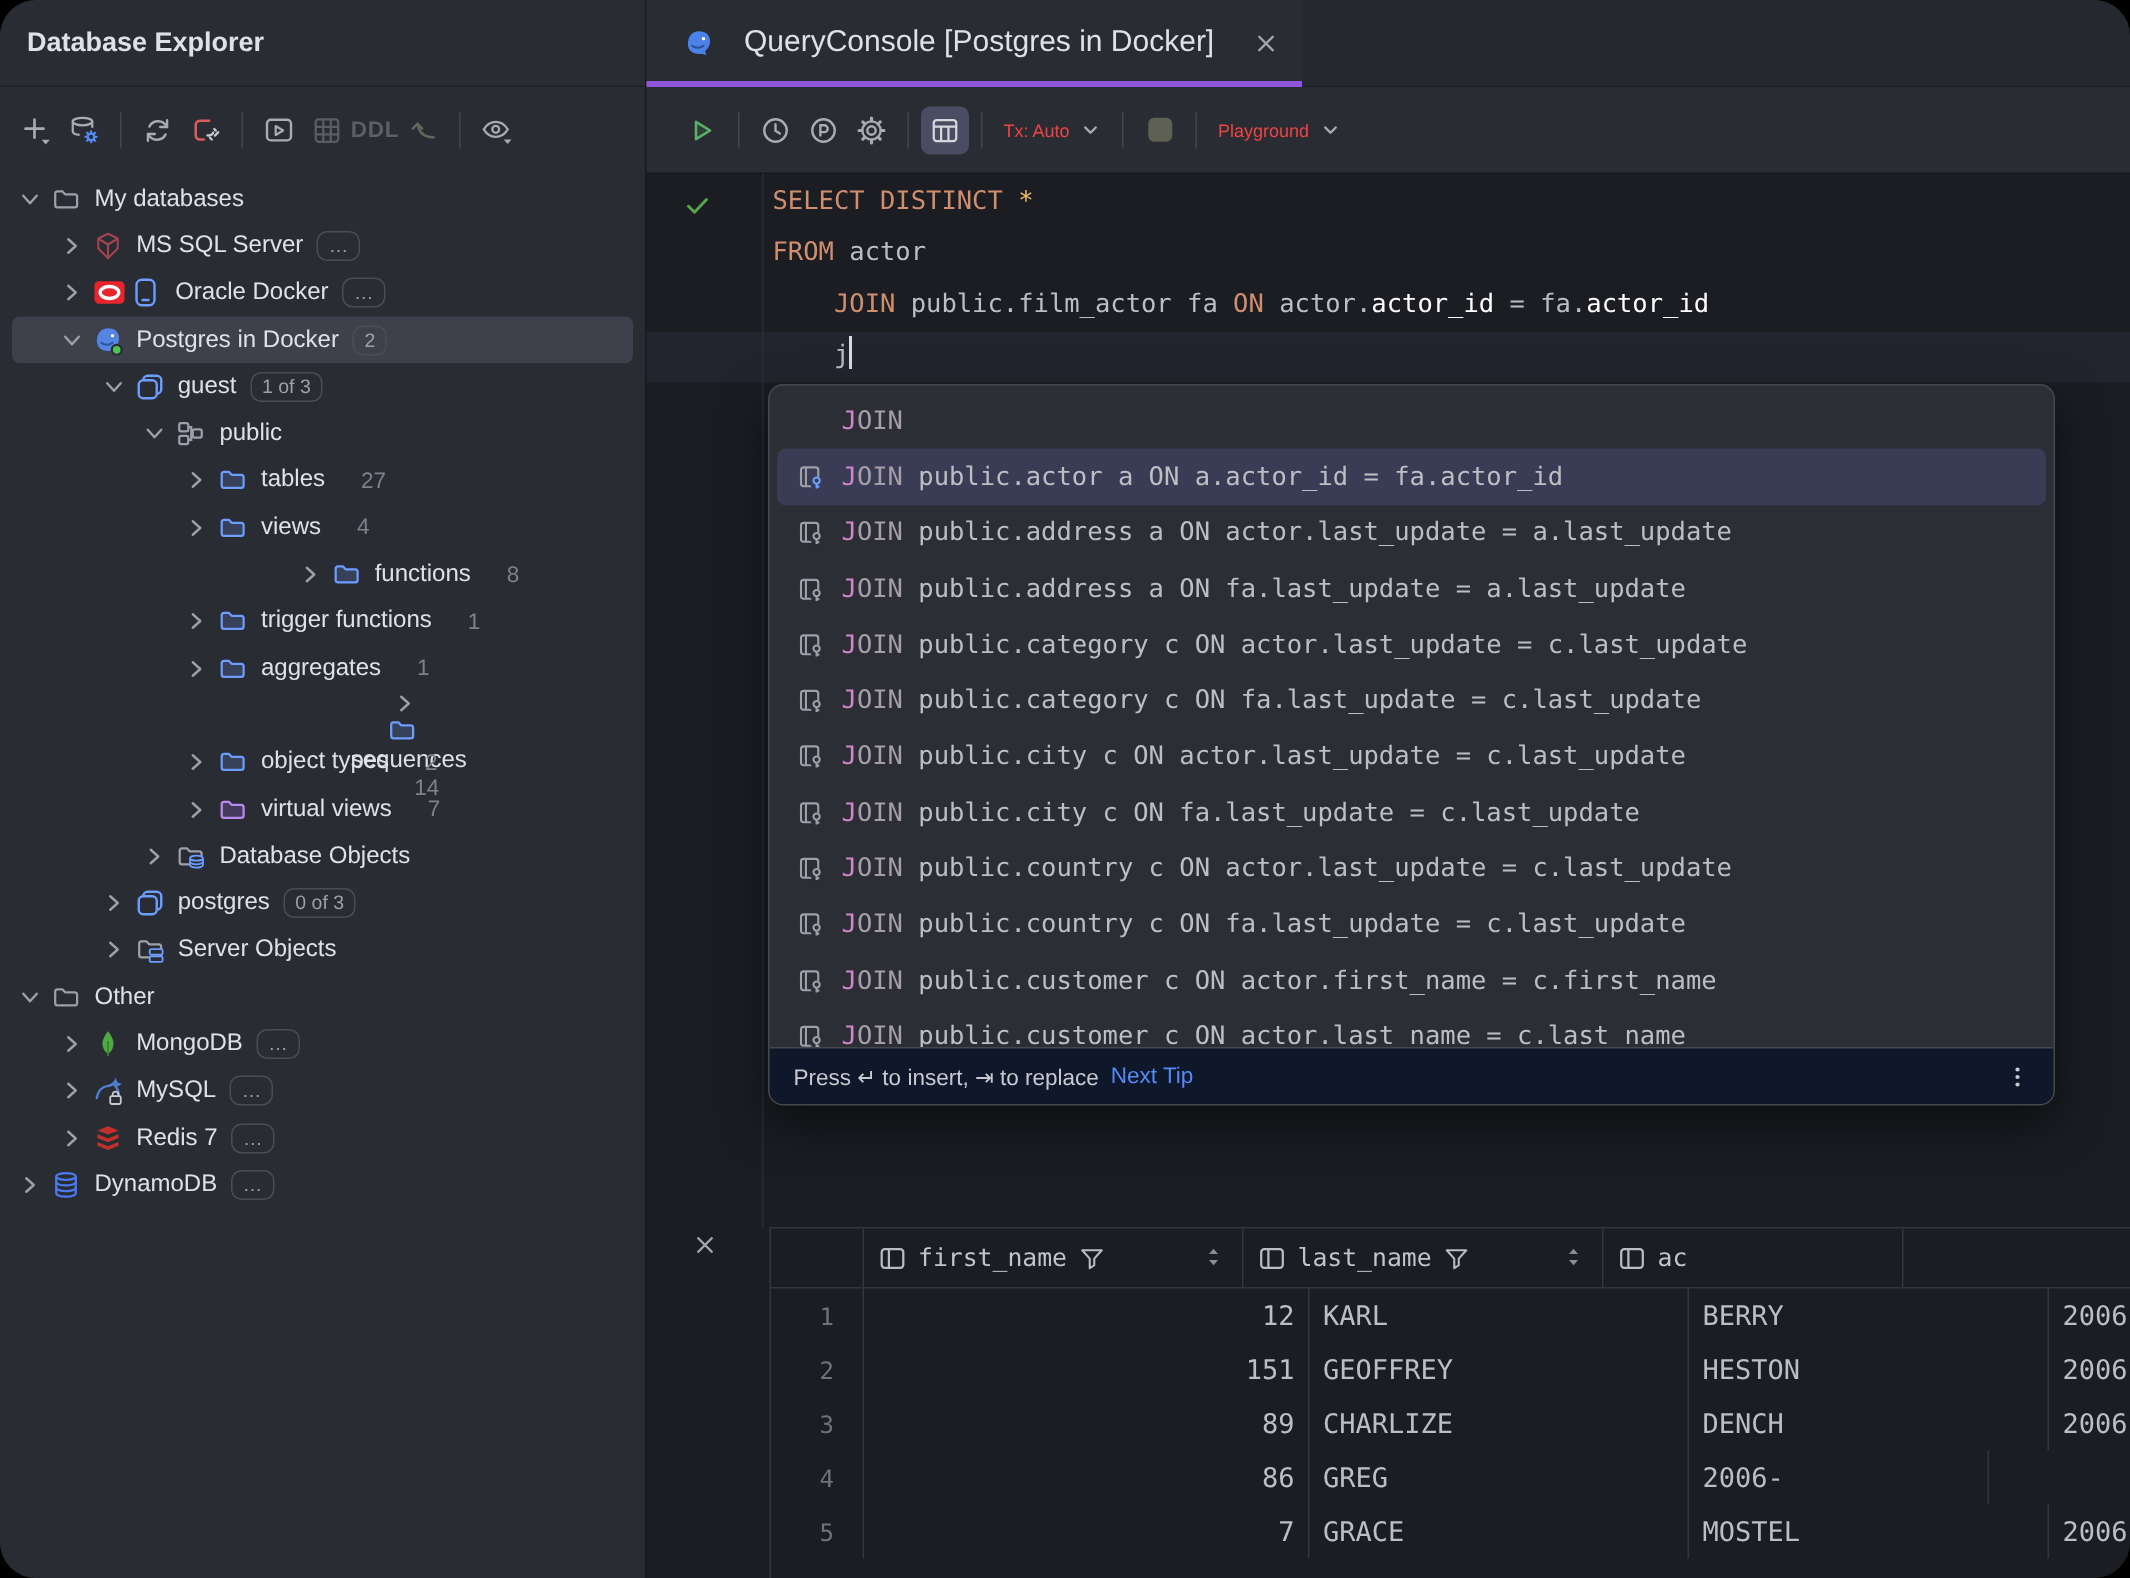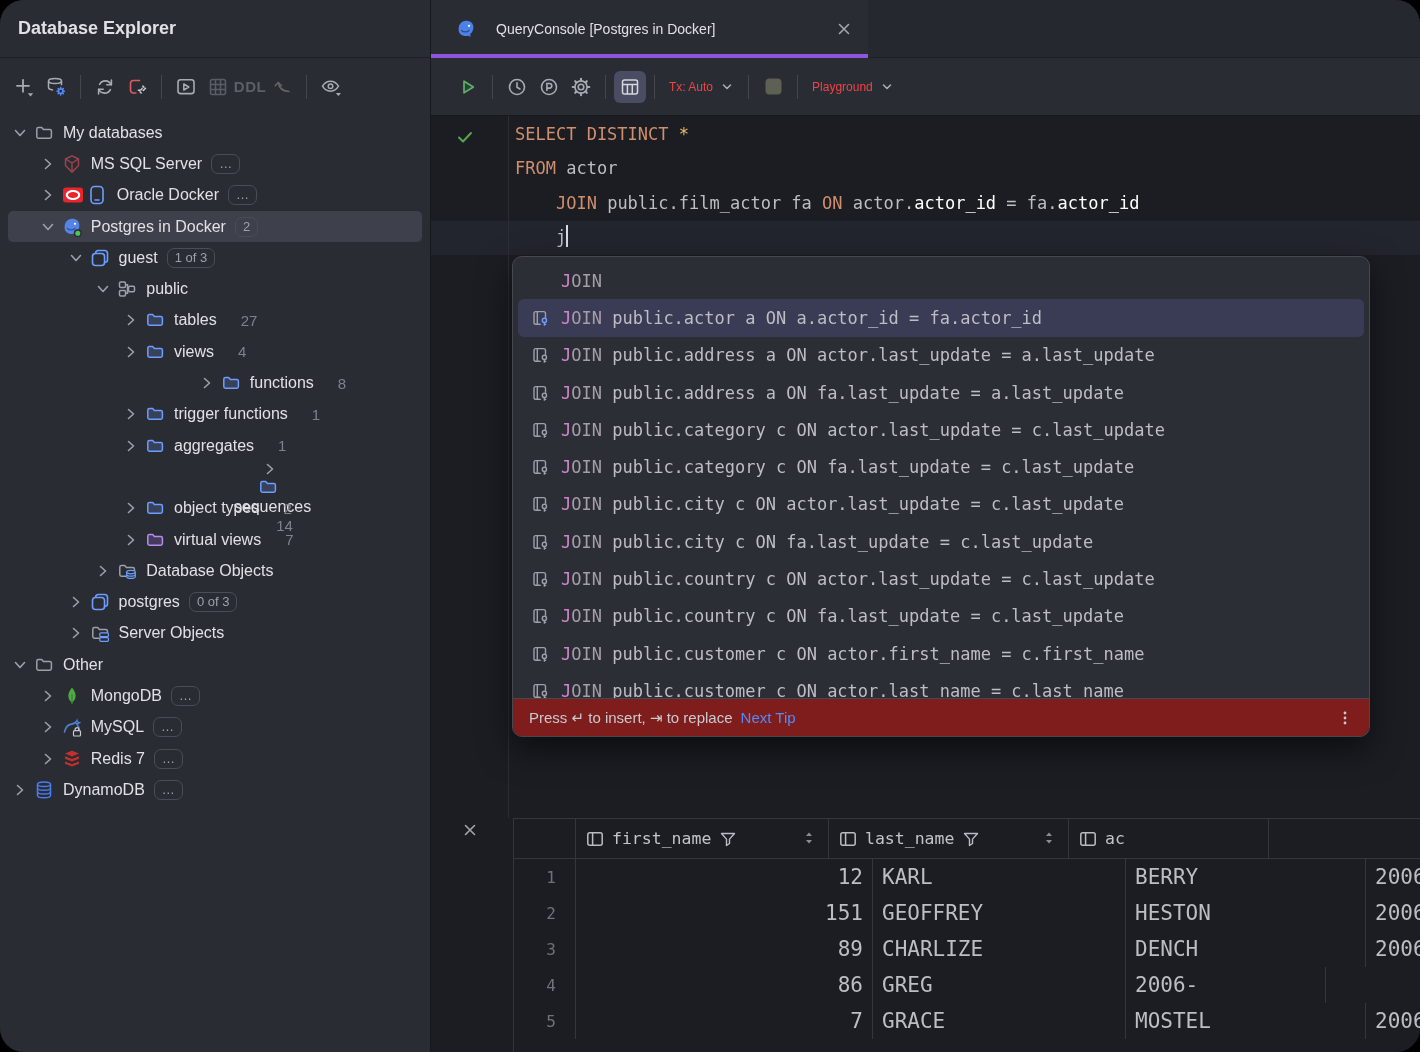--- a/index.html
+++ b/index.html
@@ -32,21 +32,21 @@
   .t-icon{height:20px;display:flex;align-items:center;margin-right:9px;flex:0 0 auto;}
   .t-label{line-height:20px;}
   .t-count{margin-left:24px;color:var(--dimtext);font-size:15px;}
   .t-badge{margin-left:9px;border:1px solid #4A4D55;border-radius:7px;color:#9DA0A8;
     font-size:13px;line-height:18px;padding:0 7px;}
   
   .tabstrip{position:absolute;left:431px;top:0;right:0;height:57px;background:var(--tabstrip);
     border-bottom:1px solid var(--border);}
   .tab{position:absolute;left:0;top:0;width:437px;height:57px;background:var(--panel);
     display:flex;align-items:center;padding:0 16px 0 25px;box-sizing:border-box;}
-  .tab-title{margin-left:11px;font-size:14px;color:var(--text);}
+  .tab-title{margin-left:11px;font-size:20px;color:var(--text);}
   .tab-close{margin-left:auto;display:flex;}
   .tab-underline{position:absolute;left:0;bottom:-1px;width:100%;height:4px;background:#8F56DD;}
   .ed-toolbar{position:absolute;left:431px;top:58px;right:0;height:57px;background:var(--panel);
     border-bottom:1px solid var(--hardline);display:flex;align-items:center;padding-left:21px;}
   .tool-label{display:flex;align-items:center;gap:7px;font-size:12px;color:#ef4444;padding:0 6px;}
   
   .editor{position:absolute;left:431px;top:116px;right:0;bottom:0;background:var(--editor);}
   .cur-line{position:absolute;left:0;top:105px;right:0;height:34.4px;background:#23252E;}
   .gutter-line{position:absolute;left:77px;top:0;width:1px;height:702px;background:#2B2D34;}
   .gutter-check{position:absolute;left:25px;top:12px;}
@@ -58,35 +58,35 @@
   .popup{position:absolute;left:512px;top:256px;width:858px;height:481px;background:#2C2E36;
     border:1px solid #46484F;border-radius:10px;box-shadow:0 12px 32px rgba(0,0,0,.55);
     overflow:hidden;box-sizing:border-box;}
   .popup-list{position:absolute;left:0;right:0;top:0;bottom:37px;overflow:hidden;padding-top:5px;}
   .pop-item{height:37.3px;display:flex;align-items:center;margin:0 5px;border-radius:6px;
     font-family:"DejaVu Sans Mono",monospace;font-size:17px;color:var(--codetext);white-space:pre;}
   .pop-item.selected{background:#3A3C55;}
   .pop-icon{width:20px;height:20px;margin:0 10px 0 13px;flex:0 0 auto;}
   .pop-kw-m{color:#D085C8;} .pop-kw{color:#A79DA9;}
   .popup-footer{position:absolute;left:0;right:0;bottom:0;height:37px;border-top:1px solid #46484F;
-    background:#7f1d1d;display:flex;align-items:center;padding:0 16px;font-size:15px;color:#C8CAD0;}
+    background:#0f172a;display:flex;align-items:center;padding:0 16px;font-size:15px;color:#C8CAD0;}
   .tip-link{color:#548AF7;margin-left:8px;text-decoration:none;cursor:pointer;}
   .kebab{margin-left:auto;display:flex;}
   
   .results{position:absolute;left:431px;top:818px;right:0;bottom:0;}
   .res-close{position:absolute;left:31px;top:4px;}
   .grid{position:absolute;left:82px;top:0;width:1100px;bottom:0;border-top:1px solid var(--gridline);
     border-left:1px solid var(--gridline);font-family:"DejaVu Sans Mono",monospace;}
   .g-header{display:flex;height:39px;border-bottom:1px solid var(--gridline);}
   .g-hcell{display:flex;align-items:center;gap:7px;padding:0 9px;border-right:1px solid var(--gridline);
     box-sizing:border-box;position:relative;color:#C2C4CA;font-size:16.5px;}
   .sortw{position:absolute;right:12px;top:11px;}
   .g-row{display:flex;height:36px;}
   .g-cell{display:flex;align-items:center;padding:0 9px;border-right:1px solid var(--gridline);
-    box-sizing:border-box;color:var(--codetext);font-size:21px;overflow:hidden;white-space:nowrap;}
+    box-sizing:border-box;color:var(--codetext);font-size:18px;overflow:hidden;white-space:nowrap;}
   .g-num{justify-content:flex-end;padding-right:19px;color:#6E727B;font-size:16px;}
   .r{justify-content:flex-end;}
 </style>
 </head>
 <body>
 
 <div class="window">
 
   <aside class="sidebar">
     <div class="sb-header">Database Explorer</div>

